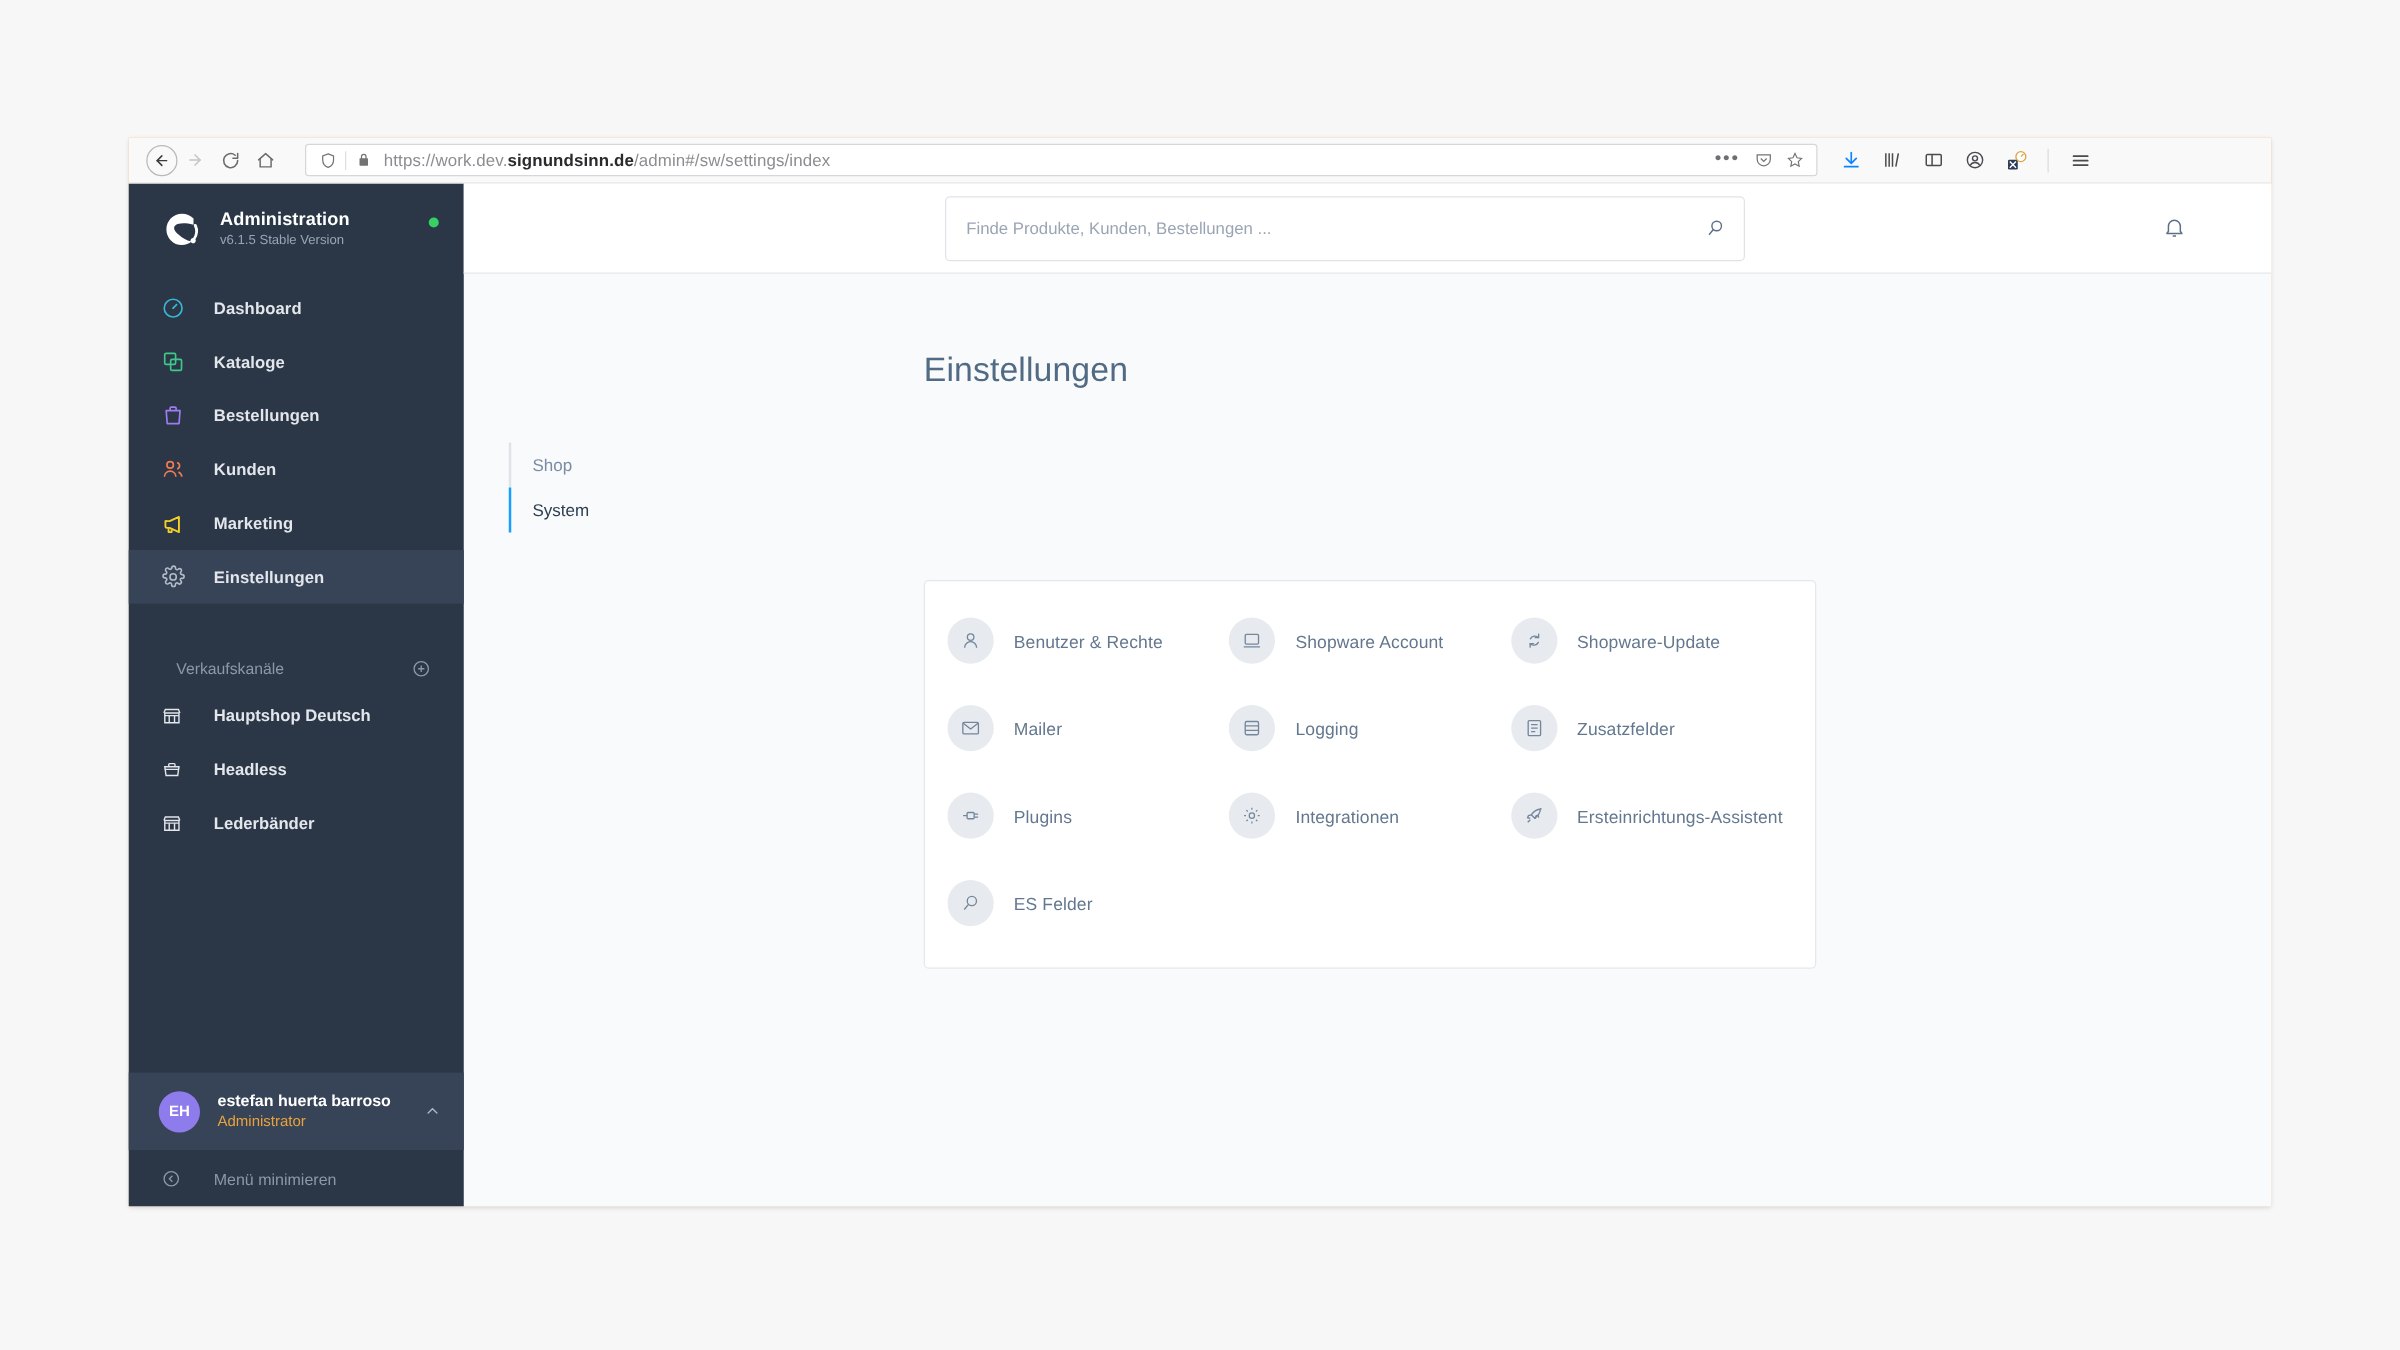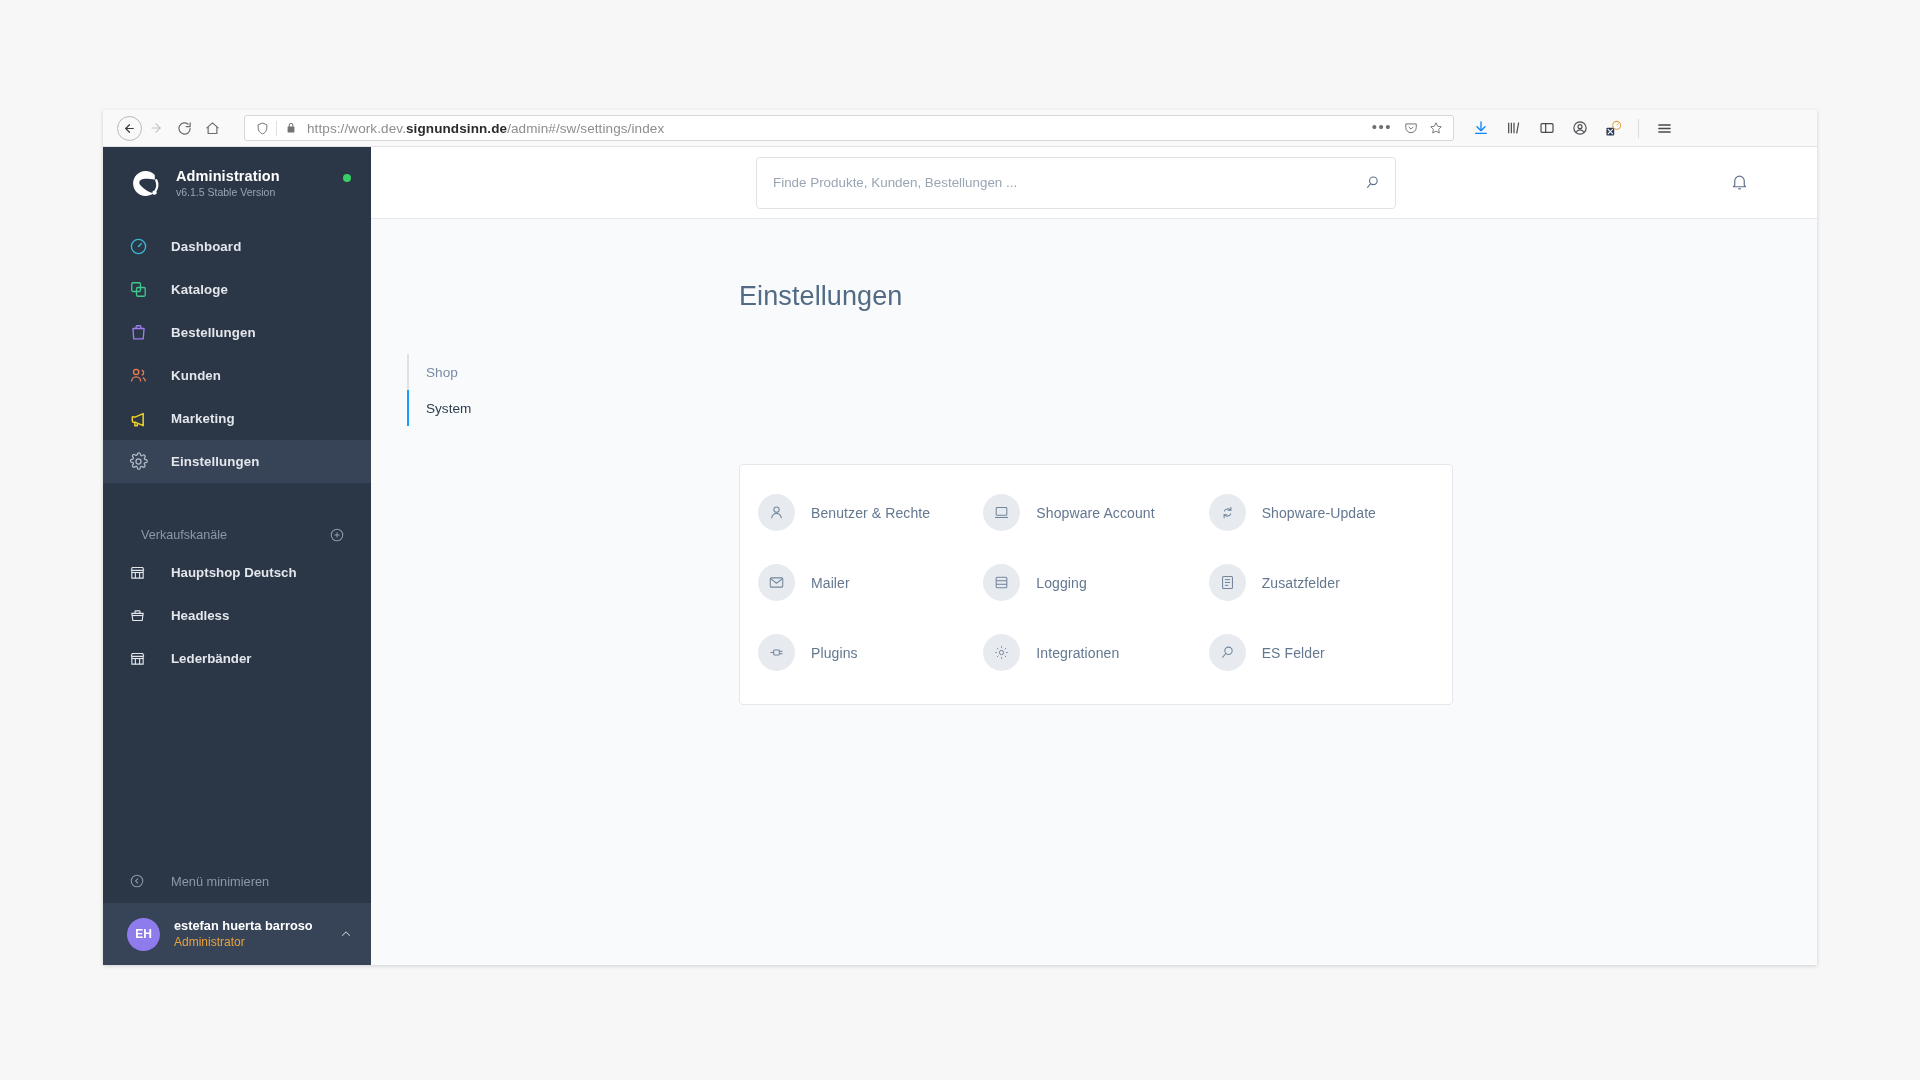--- a/index.html
+++ b/index.html
@@ -546,42 +546,42 @@
                 <line x1="9" y1="12" x2="9" y2="20"></line>
                 <line x1="15" y1="12" x2="15" y2="20"></line>
               </svg>
           </span>
           <span>Lederbänder</span>
         </div>
       </div>
 
       <div id="sidebar-spacer"></div>
 
+      <div id="user-row">
+        <div id="avatar">EH</div>
+        <div id="user-text">
+          <div id="user-name">estefan huerta barroso</div>
+          <div id="user-role">Administrator</div>
+        </div>
+        <span id="user-caret">
+          <svg width="14" height="14" viewBox="0 0 24 24" fill="none" stroke="currentColor" stroke-width="1.9" stroke-linecap="round">
+              <polyline points="6 14.5 12 8.5 18 14.5"></polyline>
+            </svg>
+        </span>
+      </div>
+
       <div id="minimize-row">
         <span class="nav-ico">
           <svg width="16" height="16" viewBox="0 0 24 24" fill="none" stroke="currentColor" stroke-width="1.6">
               <circle cx="12" cy="12" r="8.6"></circle>
               <polyline points="13.4 8.4 9.8 12 13.4 15.6"></polyline>
             </svg>
         </span>
         <span>Menü minimieren</span>
       </div>
-
-      <div id="user-row">
-        <div id="avatar">EH</div>
-        <div id="user-text">
-          <div id="user-name">estefan huerta barroso</div>
-          <div id="user-role">Administrator</div>
-        </div>
-        <span id="user-caret">
-          <svg width="14" height="14" viewBox="0 0 24 24" fill="none" stroke="currentColor" stroke-width="1.9" stroke-linecap="round">
-              <polyline points="6 14.5 12 8.5 18 14.5"></polyline>
-            </svg>
-        </span>
-      </div>
     </div>
 
     <div id="content">
 
       <div id="topbar">
         <div id="global-search">
           <input id="search-input" type="text" placeholder="Finde Produkte, Kunden, Bestellungen ..." style="">
           <span id="search-icon">
             <svg width="17" height="17" viewBox="0 0 24 24" fill="none" stroke="currentColor" stroke-width="1.6">
                 <circle cx="13.2" cy="9.6" r="5.4"></circle>
@@ -693,20 +693,31 @@
             <div class="setting-item">
               <span class="si-ico">
                 <svg width="17" height="17" viewBox="0 0 24 24" fill="none" stroke="currentColor" stroke-width="1.4">
                     <circle cx="12" cy="12" r="3"></circle>
                     <path d="M12 3.2v2.2M12 18.6v2.2M3.2 12h2.2M18.6 12h2.2M5.8 5.8l1.6 1.6M16.6 16.6l1.6 1.6M18.2 5.8l-1.6 1.6M7.4 16.6l-1.6 1.6"></path>
                   </svg>
               </span>
               <span class="si-label">Integrationen</span>
             </div>
 
+            <div class="setting-item">
+              <span class="si-ico">
+                <svg width="17" height="17" viewBox="0 0 24 24" fill="none" stroke="currentColor" stroke-width="1.5" stroke-linejoin="round">
+                    <path d="M19.5 4.5c-5 .3-8.5 3-11 6.6l3.9 3.9c3.6-2.5 6.3-6 6.6-11z"></path>
+                    <path d="M8.5 11.1L5.3 12l-1 2.4 3 .6"></path>
+                    <path d="M12.9 15.5l.9-3.2 2.4-1 .6 3"></path>
+                    <path d="M7.4 16.6l-2.9 2.9"></path>
+                  </svg>
+              </span>
+              <span class="si-label">Ersteinrichtungs-Assistent</span>
+            </div>
 
             <div class="setting-item">
               <span class="si-ico">
                 <svg width="17" height="17" viewBox="0 0 24 24" fill="none" stroke="currentColor" stroke-width="1.5">
                     <circle cx="13.4" cy="9.6" r="5.2"></circle>
                     <line x1="9.6" y1="13.4" x2="4.8" y2="19.2"></line>
                   </svg>
               </span>
               <span class="si-label">ES Felder</span>
             </div>

